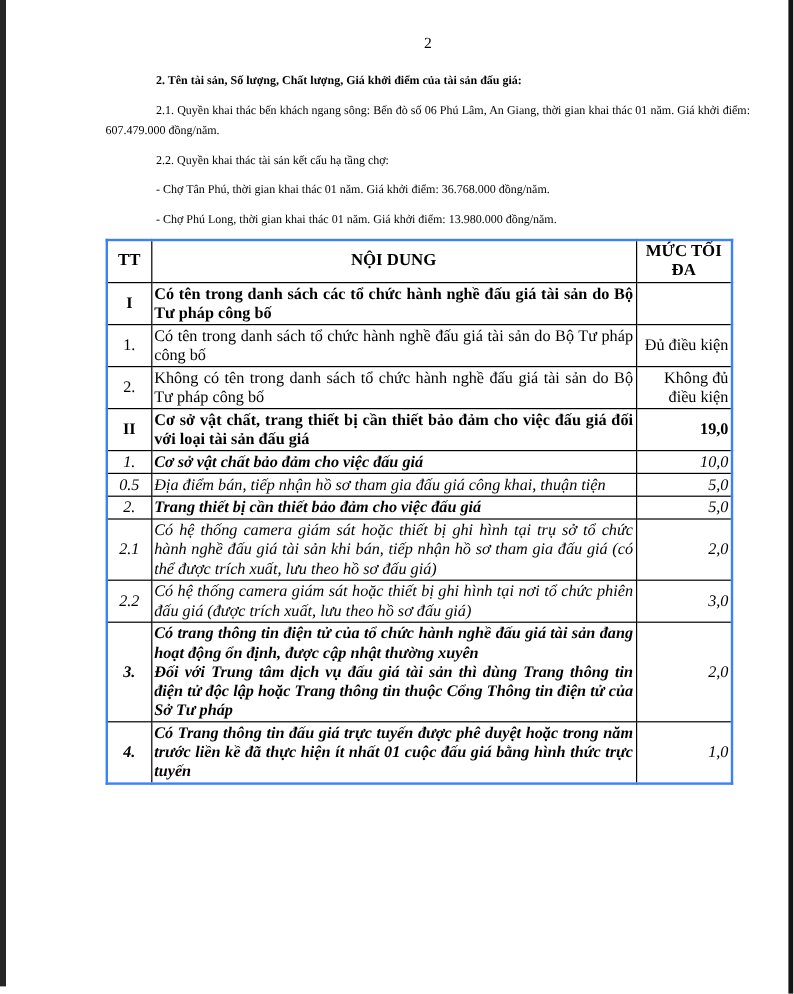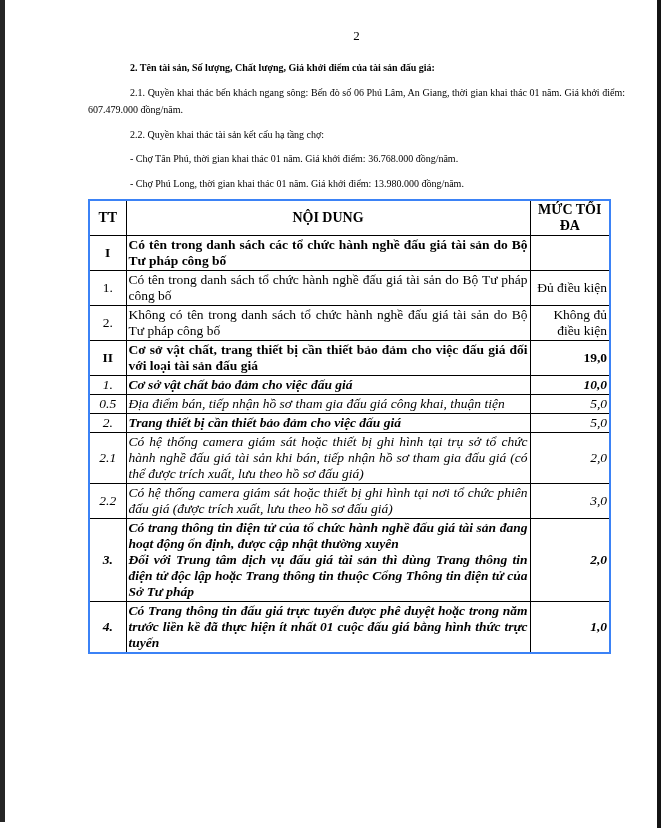--- a/index.html
+++ b/index.html
@@ -59,21 +59,21 @@
   th.h-cell { font-size: 14px; font-weight: bold; text-align: center; padding: 2px 1px; }
   td.c-tt   { text-align: center; }
   td.c-content { text-align: justify; padding: 1px 4px; }
   td.c-max  { text-align: right; }
   
   tr.rw-bold td.c-tt, tr.rw-bold td.c-content { font-weight: bold; }
   tr.rw-italic td.c-tt, tr.rw-italic td.c-content { font-style: italic; }
   tr.rw-bolditalic td.c-tt, tr.rw-bolditalic td.c-content { font-weight: bold; font-style: italic; }
   td.m-bold { font-weight: bold; }
   td.m-italic { font-style: italic; }
-  td.m-bolditalic { font-weight: bold; font-style: italic; }
+  td.m-bolditalic { font-weight: normal; font-style: italic; }
   .para2 { margin: 0; }
 </style>
 </head>
 <body>
 
 <div class="edge-left"></div>
 <div class="edge-right"></div>
 
 <div class="content">
 

